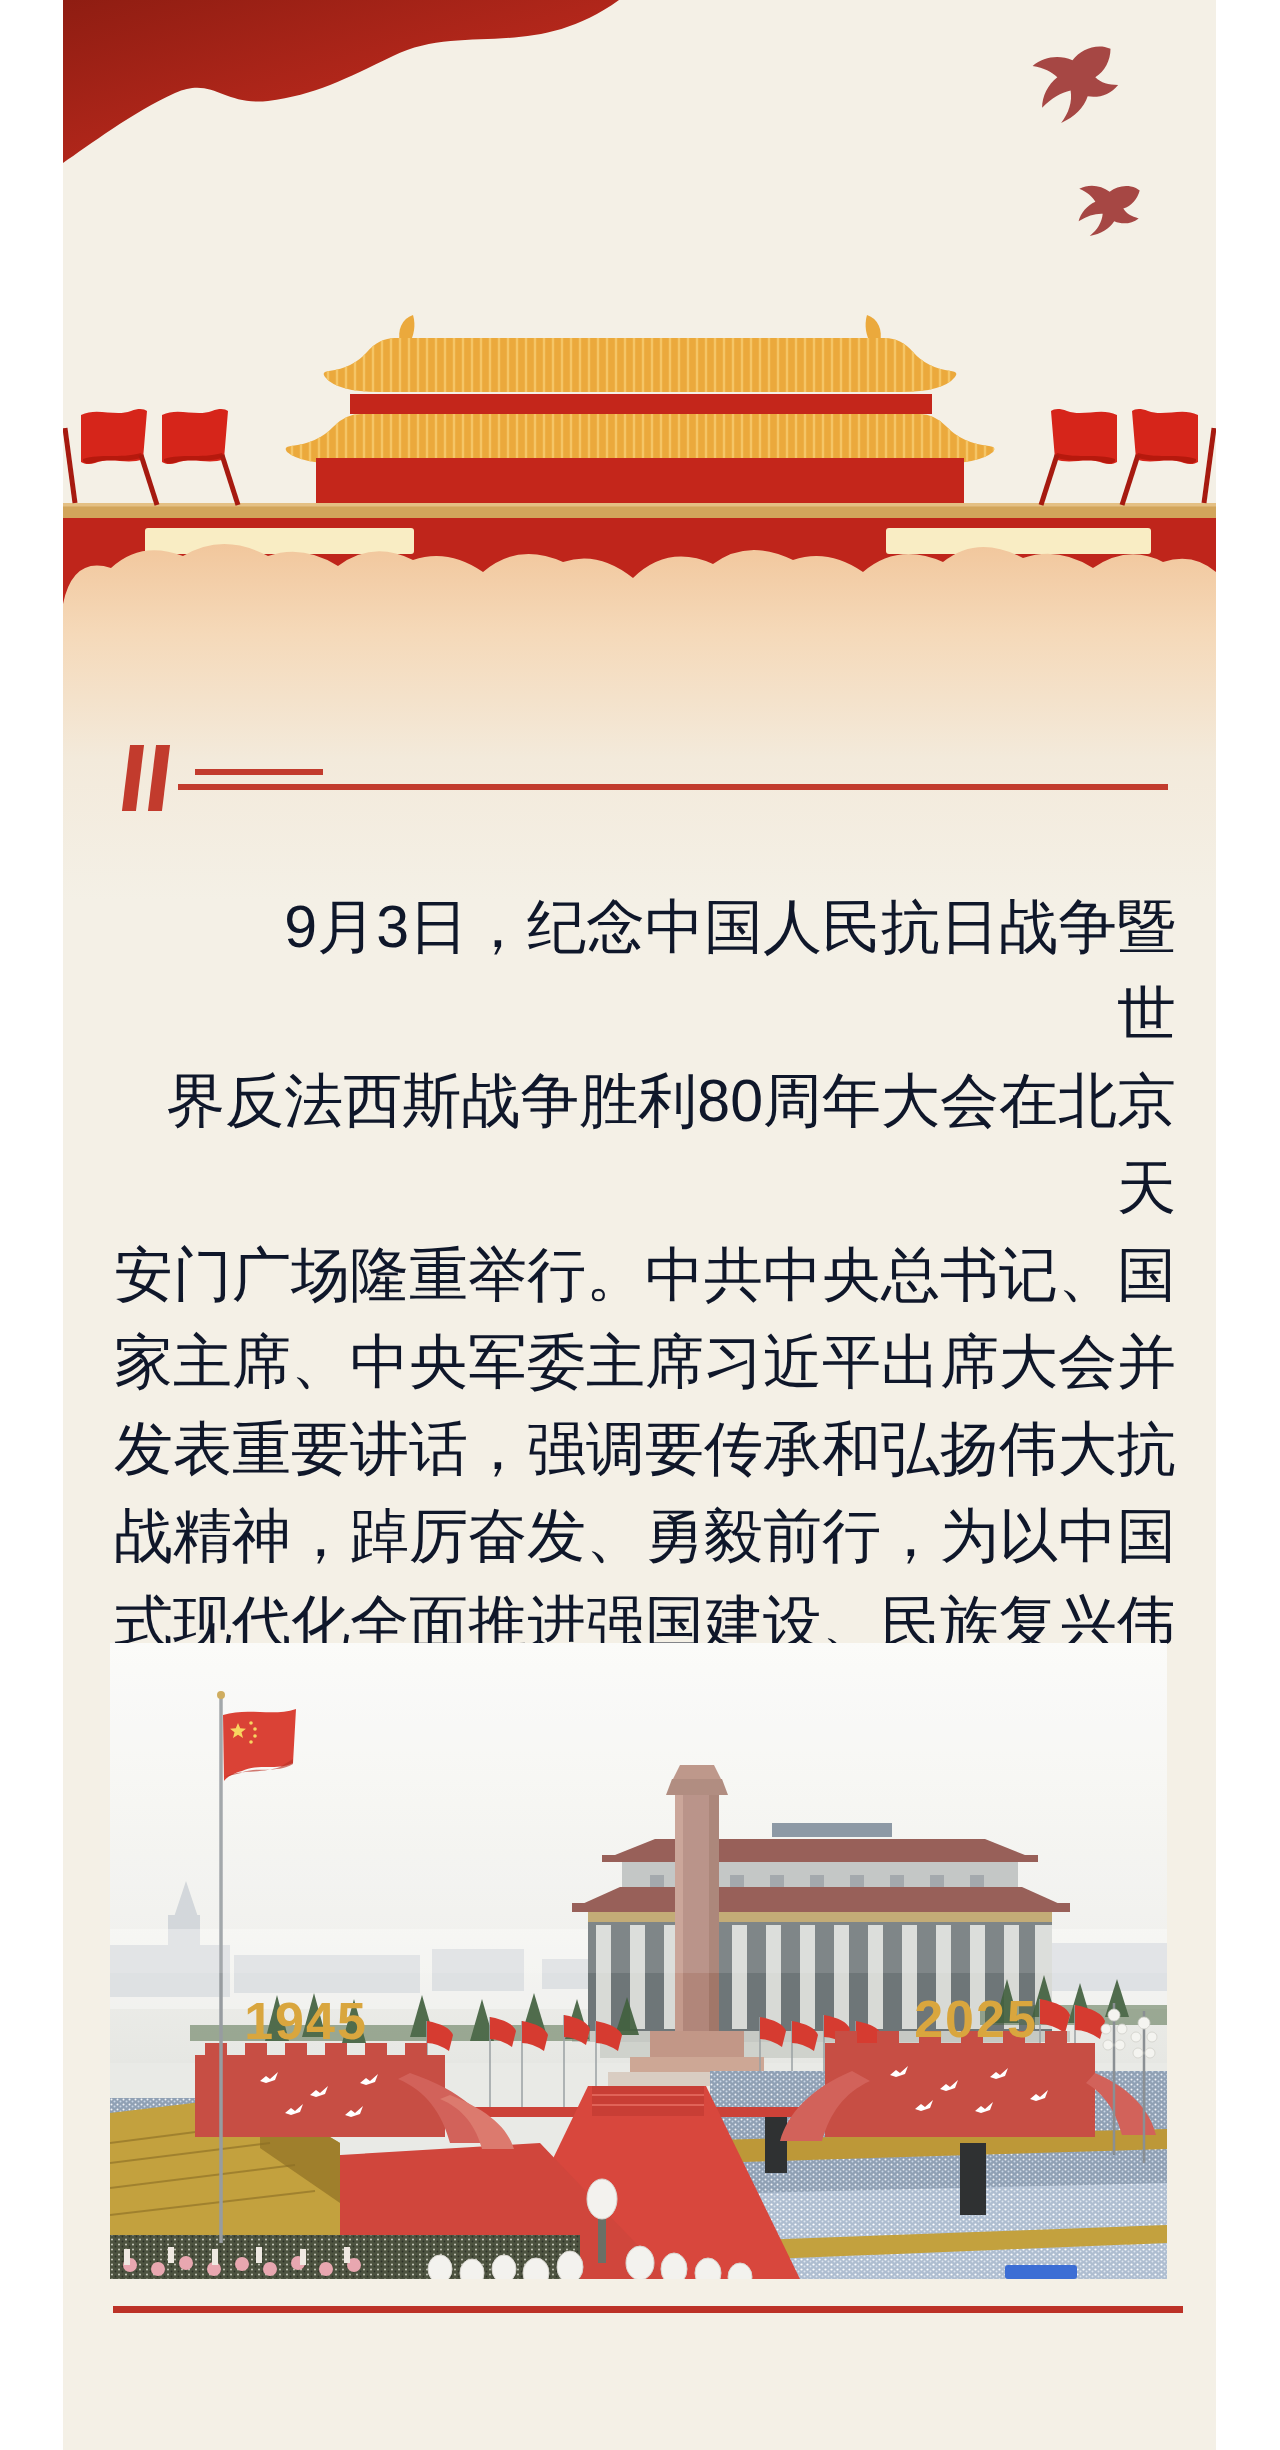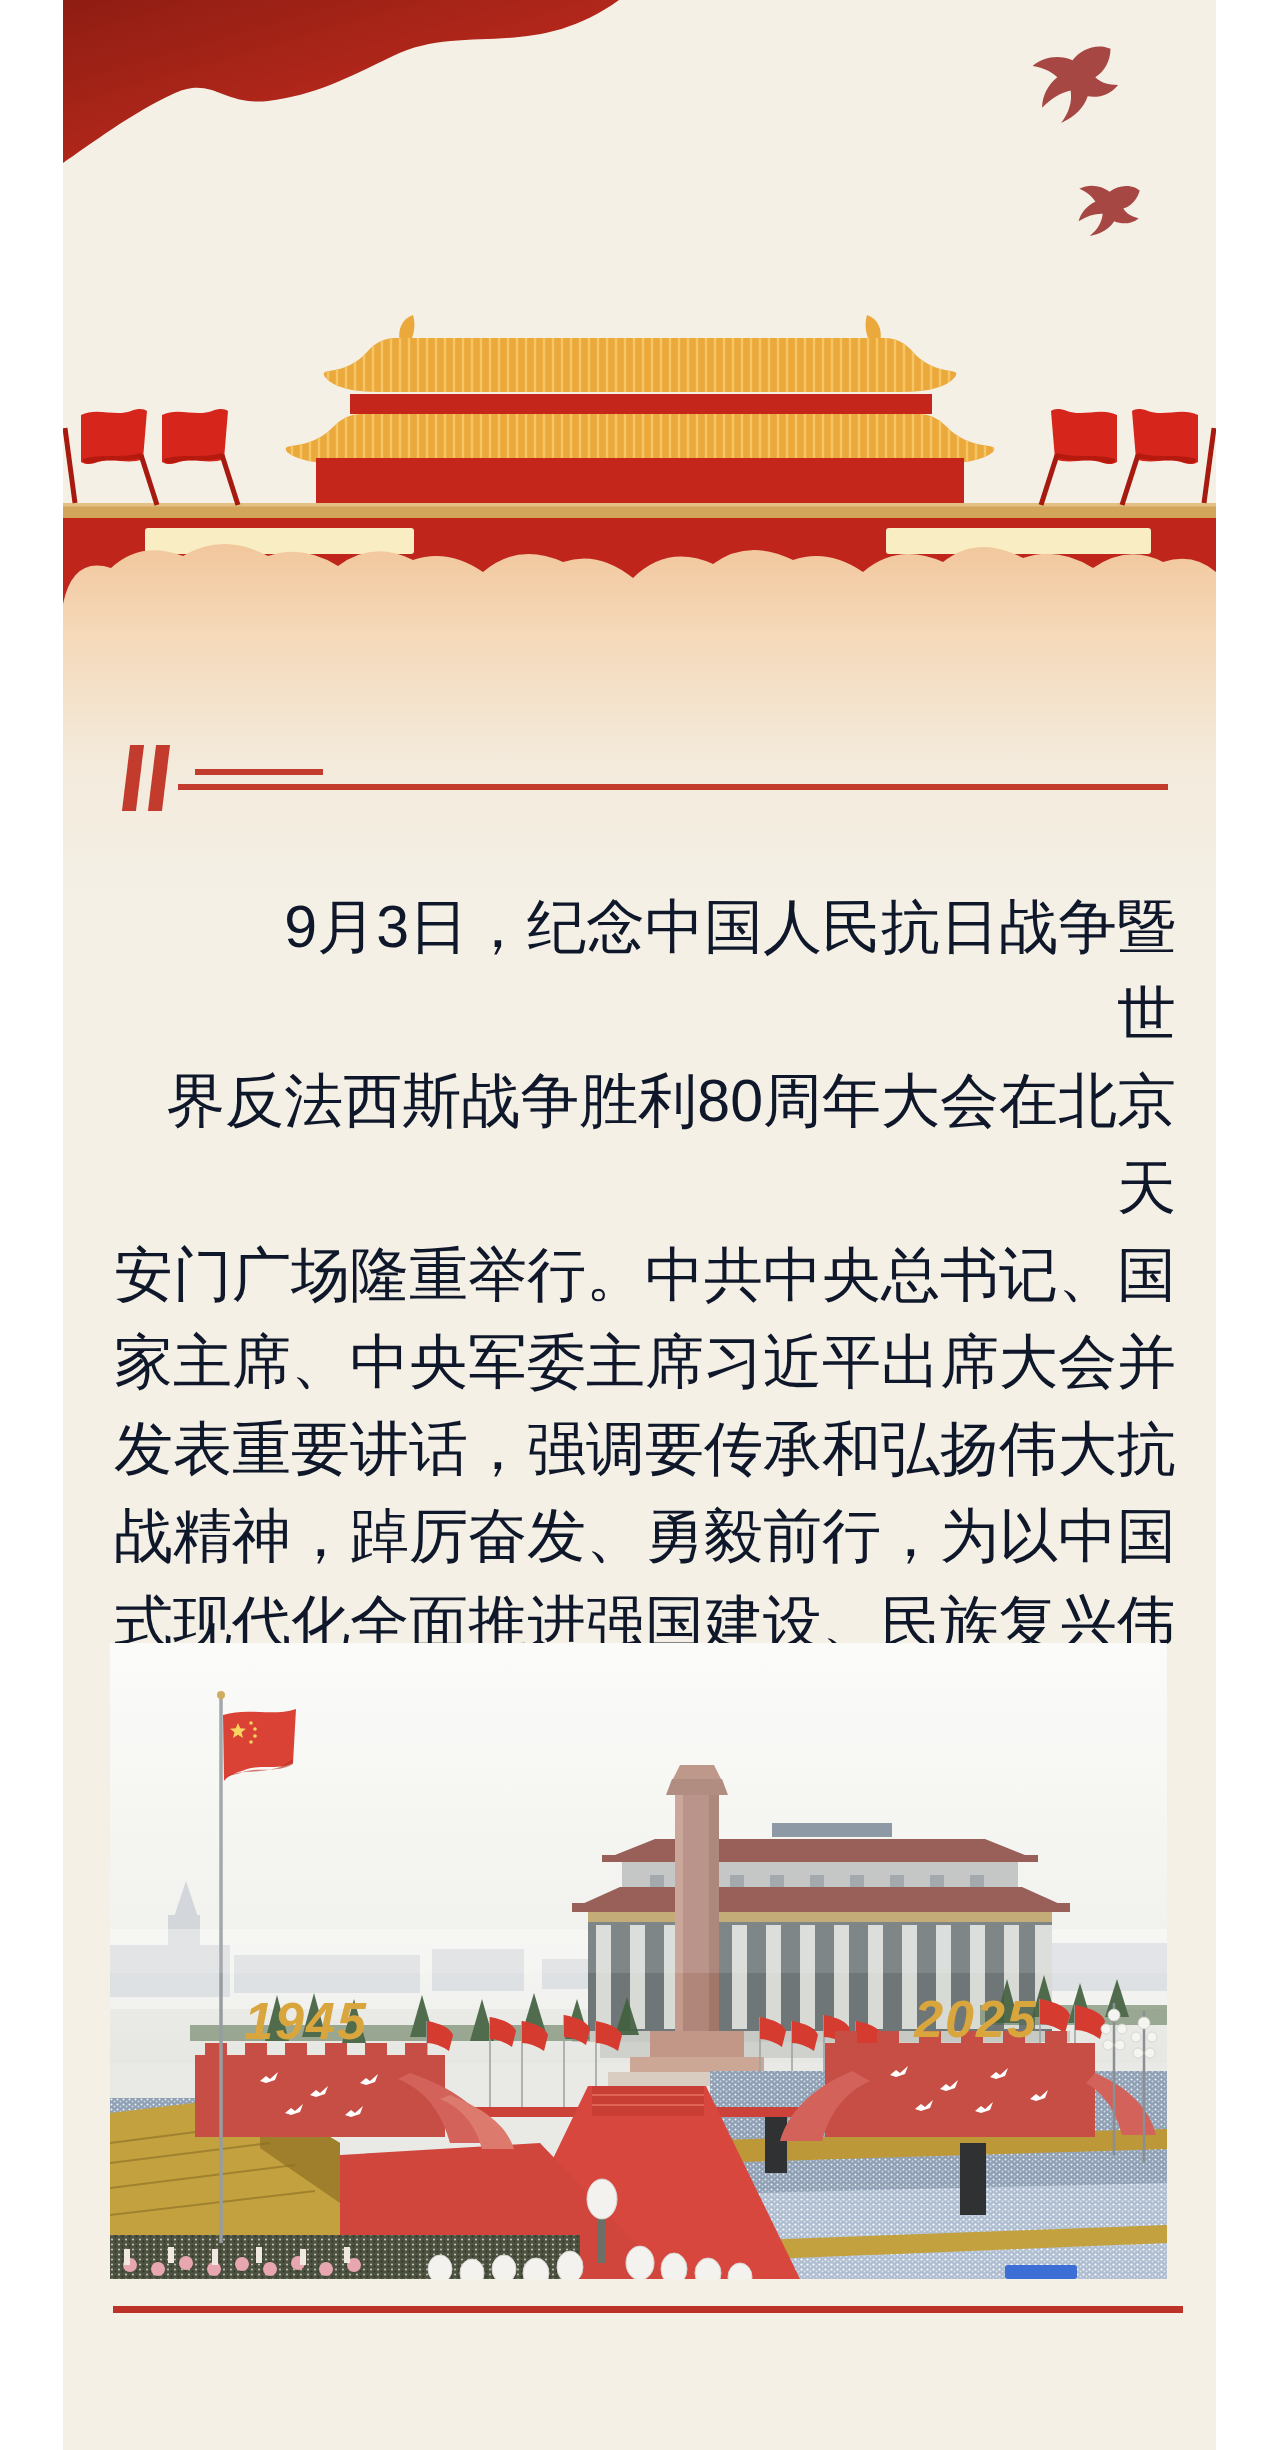--- a/index.html
+++ b/index.html
@@ -7,21 +7,21 @@
   .page{position:relative;width:1280px;height:2450px;background:#ffffff;overflow:hidden;}
   .content{position:absolute;left:63px;top:0;width:1153px;height:2450px;background:#F4F0E6;}
   .header-svg{position:absolute;left:0;top:0;display:block;}
   .quote-bar{position:absolute;width:14px;height:66px;background:#C23B2D;transform:skewX(-7deg);}
   .quote-line{position:absolute;background:#C23B2D;}
   .article-paragraph{
     position:absolute;left:49px;top:884px;width:1064px;
     font-size:59px;line-height:87px;letter-spacing:0;
     color:#0f172a;font-weight:500;white-space:pre-line;text-align:right;
   }
-  .photo-frame{position:absolute;left:47px;top:1643px;width:1057px;height:636px;overflow:hidden;background:#E9EAE6;font-style:italic;}
+  .photo-frame{position:absolute;left:47px;top:1643px;width:1057px;height:636px;overflow:hidden;background:#E9EAE6;}
   .photo-frame svg{display:block;}
   .divider{position:absolute;left:50px;top:2306px;width:1070px;height:7px;background:#BC3227;}
   .num-overlay{font-weight:bold;letter-spacing:2px;}
 </style>
 </head>
 <body>
 
 <div class="page">
   <div class="content">
 

